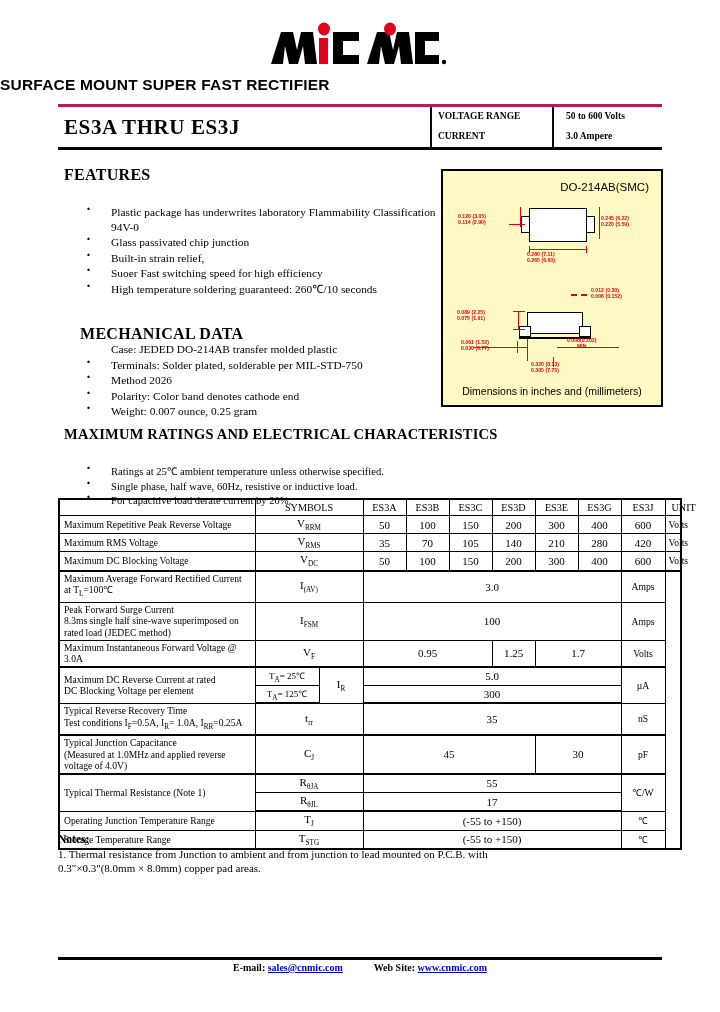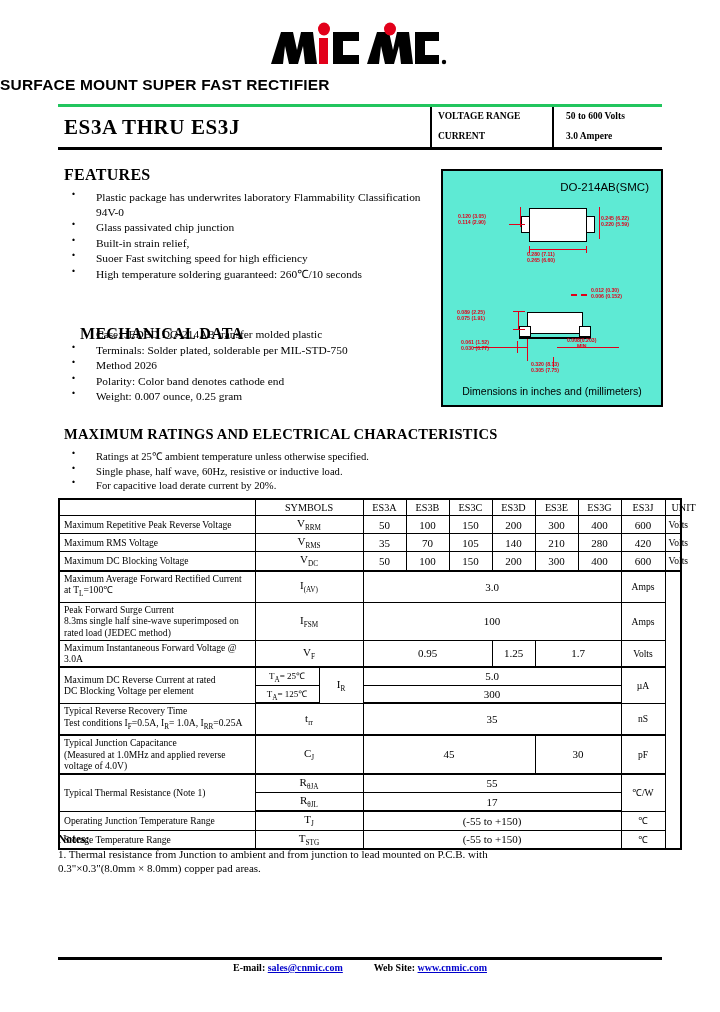--- a/index.html
+++ b/index.html
@@ -30,21 +30,21 @@
   .subtitle {
     position: absolute; left: 0; top: 76px; width: 720px;
     text-align: left;
     font-family: "Liberation Sans", sans-serif;
     font-weight: bold; font-size: 15.5px; letter-spacing: .2px;
   }
 
   
   .titlebar {
     position: absolute; left: 58px; top: 104px; width: 604px; height: 46px;
-    border-top: 3px solid #22c55e; border-bottom: 3px solid #000;
+    border-top: 3px solid #be185d; border-bottom: 3px solid #000;
     display: flex; align-items: stretch;
   }
   .part-range {
     flex: 0 0 372px;
     display: flex; align-items: center;
     font-size: 21px; font-weight: bold; letter-spacing: .6px;
     padding-left: 6px;
   }
   .vr-block {
     flex: 0 0 122px; border-left: 2px solid #000;
@@ -58,35 +58,35 @@
   }
 
   
   .sec-head {
     position: absolute; font-weight: bold; font-size: 16px; letter-spacing: .3px;
   }
   #features-head { left: 64px; top: 166px; }
   #mech-head { left: 80px; top: 302px; margin-top: 23px; }
 
   ul.bullets {
-    position: absolute; margin: 0; padding: 0; list-style: none;
+    position: absolute; margin: 15px; padding: 0; list-style: none;
     font-size: 11.4px; line-height: 14.6px;
   }
   ul.bullets li { position: relative; padding-left: 32px; margin-bottom: 1px; }
   ul.bullets li.bulleted::before {
     content: "·"; position: absolute; left: 7px; top: -3px;
     font-size: 15px; font-weight: bold;
   }
   #features-list { left: 64px; top: 190px; width: 370px; }
   #mech-list { left: 64px; top: 327px; width: 380px; }
 
   
   .pkg-box {
     position: absolute; left: 441px; top: 169px; width: 222px; height: 238px;
-    border: 2px solid #000; background: #5eead4;
+    border: 2px solid #000; background: #fef9c3;
   }
   .pkg-title {
     position: absolute; right: 12px; top: 10px;
     font-family: "Liberation Sans", sans-serif;
     font-size: 11.5px; font-weight: normal;
   }
   .pkg-caption {
     position: absolute; left: 0; bottom: 8px; width: 100%;
     text-align: center;
     font-family: "Liberation Sans", sans-serif;

